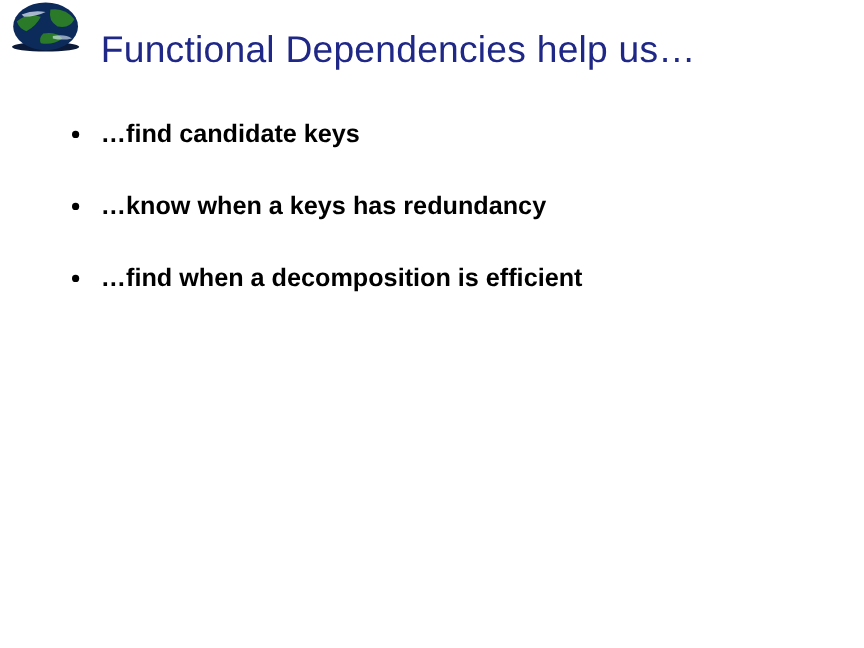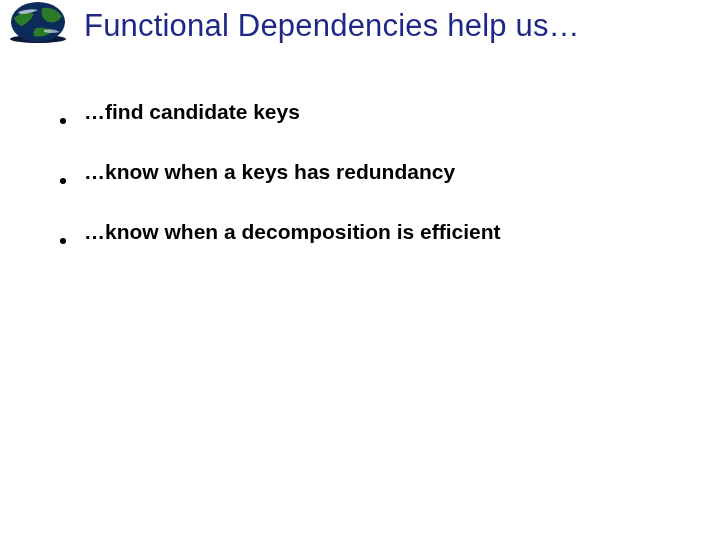--- a/index.html
+++ b/index.html
@@ -19,38 +19,38 @@
   }
   .logo {
     position: absolute;
     top: 0px;
     left: 8px;
     width: 60px;
     height: 44px;
   }
   .title {
     position: absolute;
-    top: 8px;
+    top: 24px;
     left: 84px;
     right: 20px;
     font-size: 31px;
     color: #1f2787;
     font-weight: 400;
     letter-spacing: 0.2px;
     font-family: Verdana, Geneva, sans-serif;
   }
   .body {
     position: absolute;
     top: 100px;
     left: 60px;
     right: 40px;
   }
   .bullet-row {
     display: flex;
-    align-items: flex-end;
+    align-items: flex-start;
     margin-bottom: 36px;
   }
   .bullet-dot {
     width: 6px;
     height: 6px;
     background: #000;
     border-radius: 50%;
     margin-top: 9px;
     margin-right: 18px;
     flex: 0 0 auto;
@@ -85,17 +85,17 @@
     <div class="bullet-row">
       <div class="bullet-dot"></div>
       <div class="bullet-text">…find candidate keys</div>
     </div>
     <div class="bullet-row">
       <div class="bullet-dot"></div>
       <div class="bullet-text">…know when a keys has redundancy</div>
     </div>
     <div class="bullet-row">
       <div class="bullet-dot"></div>
-      <div class="bullet-text">…know when a decomposition is efficient</div>
+      <div class="bullet-text">…find when a decomposition is efficient</div>
     </div>
   </div>
 
 </div>
 
 </body></html>

